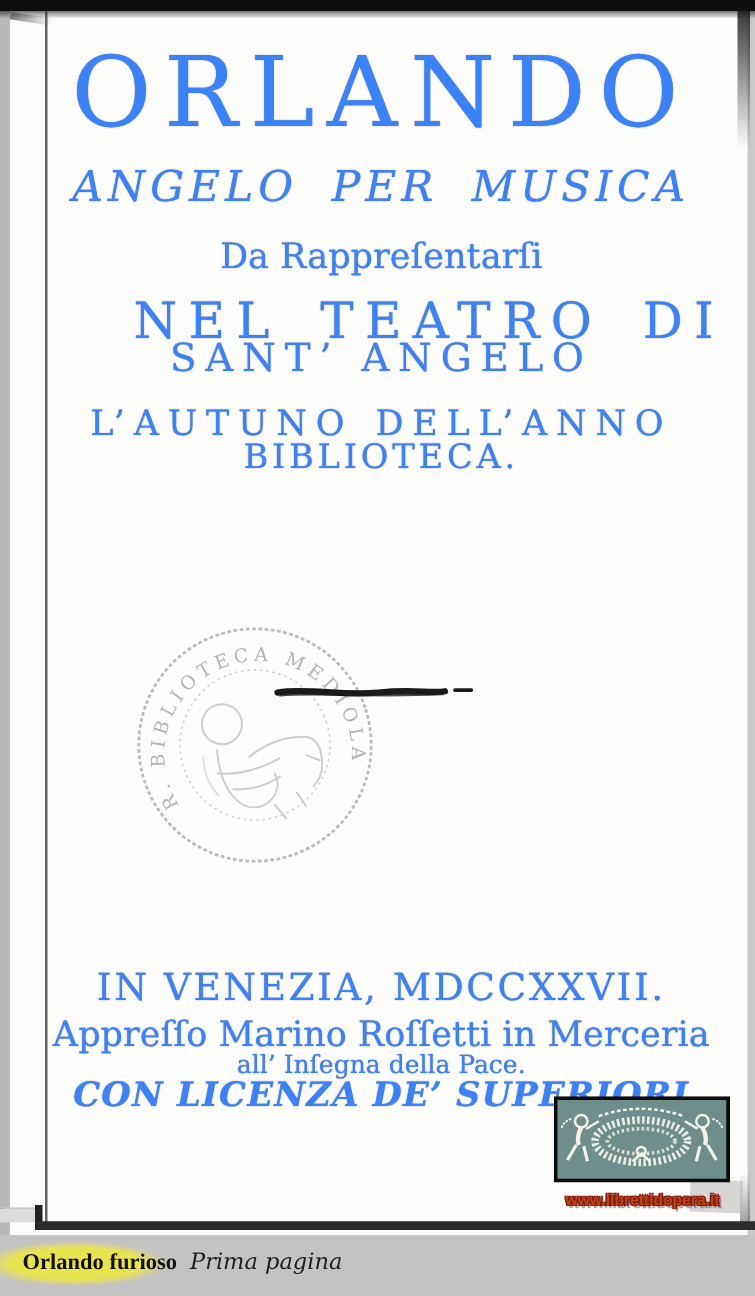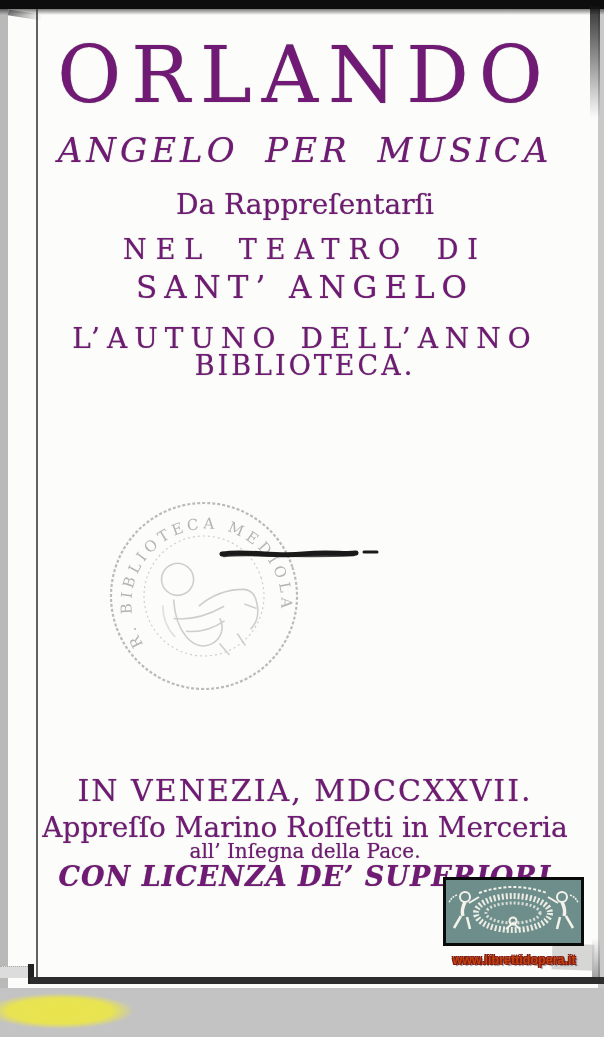--- a/index.html
+++ b/index.html
@@ -19,26 +19,26 @@
   .right-dark{left:590px;top:6px;width:10px;height:112px;
     background:linear-gradient(to bottom,rgba(18,18,18,.85),rgba(18,18,18,.35) 60%,rgba(18,18,18,0));}
   .right-dark-bottom{left:592px;top:938px;width:8px;height:42px;
     background:linear-gradient(to bottom,rgba(60,60,60,0),rgba(60,60,60,.5));}
   .fold-line{left:36px;top:9px;width:2px;height:975px;background:#3b3b3b;opacity:.8;}
   .fold-thick{left:28px;top:964px;width:6px;height:20px;background:#222;}
   .gray-chip{left:0;top:966px;width:28px;height:11px;background:#dcdcdc;border-top:1px dotted #aaa;}
   .bottom-bar{left:30px;top:977px;width:574px;height:7px;background:#2d2d2d;}
 
   
-  .line{left:30px;width:550px;text-align:center;color:#701a75;
+  .line{left:30px;width:550px;text-align:center;color:#3b82f6;
         text-shadow:0 0 1px rgba(24,20,20,.55);white-space:nowrap;}
   .t-main   {top:36px;  font-size:78px;letter-spacing:10px;line-height:1;}
   .t-genre  {top:130px; font-size:34px;font-style:italic;letter-spacing:4px;word-spacing:12px;}
   .t-da     {top:188px; font-size:28px;}
-  .t-teatro {top:234px; font-size:27px;letter-spacing:9px;word-spacing:10px;}
+  .t-teatro {top:234px; font-size:40px;letter-spacing:9px;word-spacing:10px;text-align:right;}
   .t-sant   {top:269px; font-size:31px;letter-spacing:7px;}
   .t-autuno {top:322px; font-size:28px;letter-spacing:7px;word-spacing:2px;}
   .t-anno   {top:350px; font-size:27px;letter-spacing:3px;}
   .t-venezia{top:773px; font-size:30px;font-weight:normal;letter-spacing:2px;}
   .t-appresso{top:811px;font-size:28px;}
   .t-insegna{top:839px; font-size:20px;}
   .t-licenza{top:861px; font-size:27px;font-style:italic;font-weight:bold;letter-spacing:1px;z-index:1;}
 
   
   .stamp{left:104px;top:496px;width:200px;height:200px;opacity:.85;}
@@ -145,13 +145,15 @@
     <circle cx="70" cy="44" r="3.5" stroke-width="2"></circle>
     <path d="M63,52 l 7,-6 l 7,6" stroke-width="2"></path>
 
     <path d="M36,16 q 34,-12 68,0" stroke-width="2" stroke-dasharray="3 2"></path>
   </g>
 </svg>
 <div class="abs wm-url">www.librettidopera.it</div>
 
 <div class="abs footer">
   <div class="hl"></div>
+  <span class="opera">Orlando furioso</span>
+  <span class="pg">Prima pagina</span>
 </div>
 
 </body></html>

